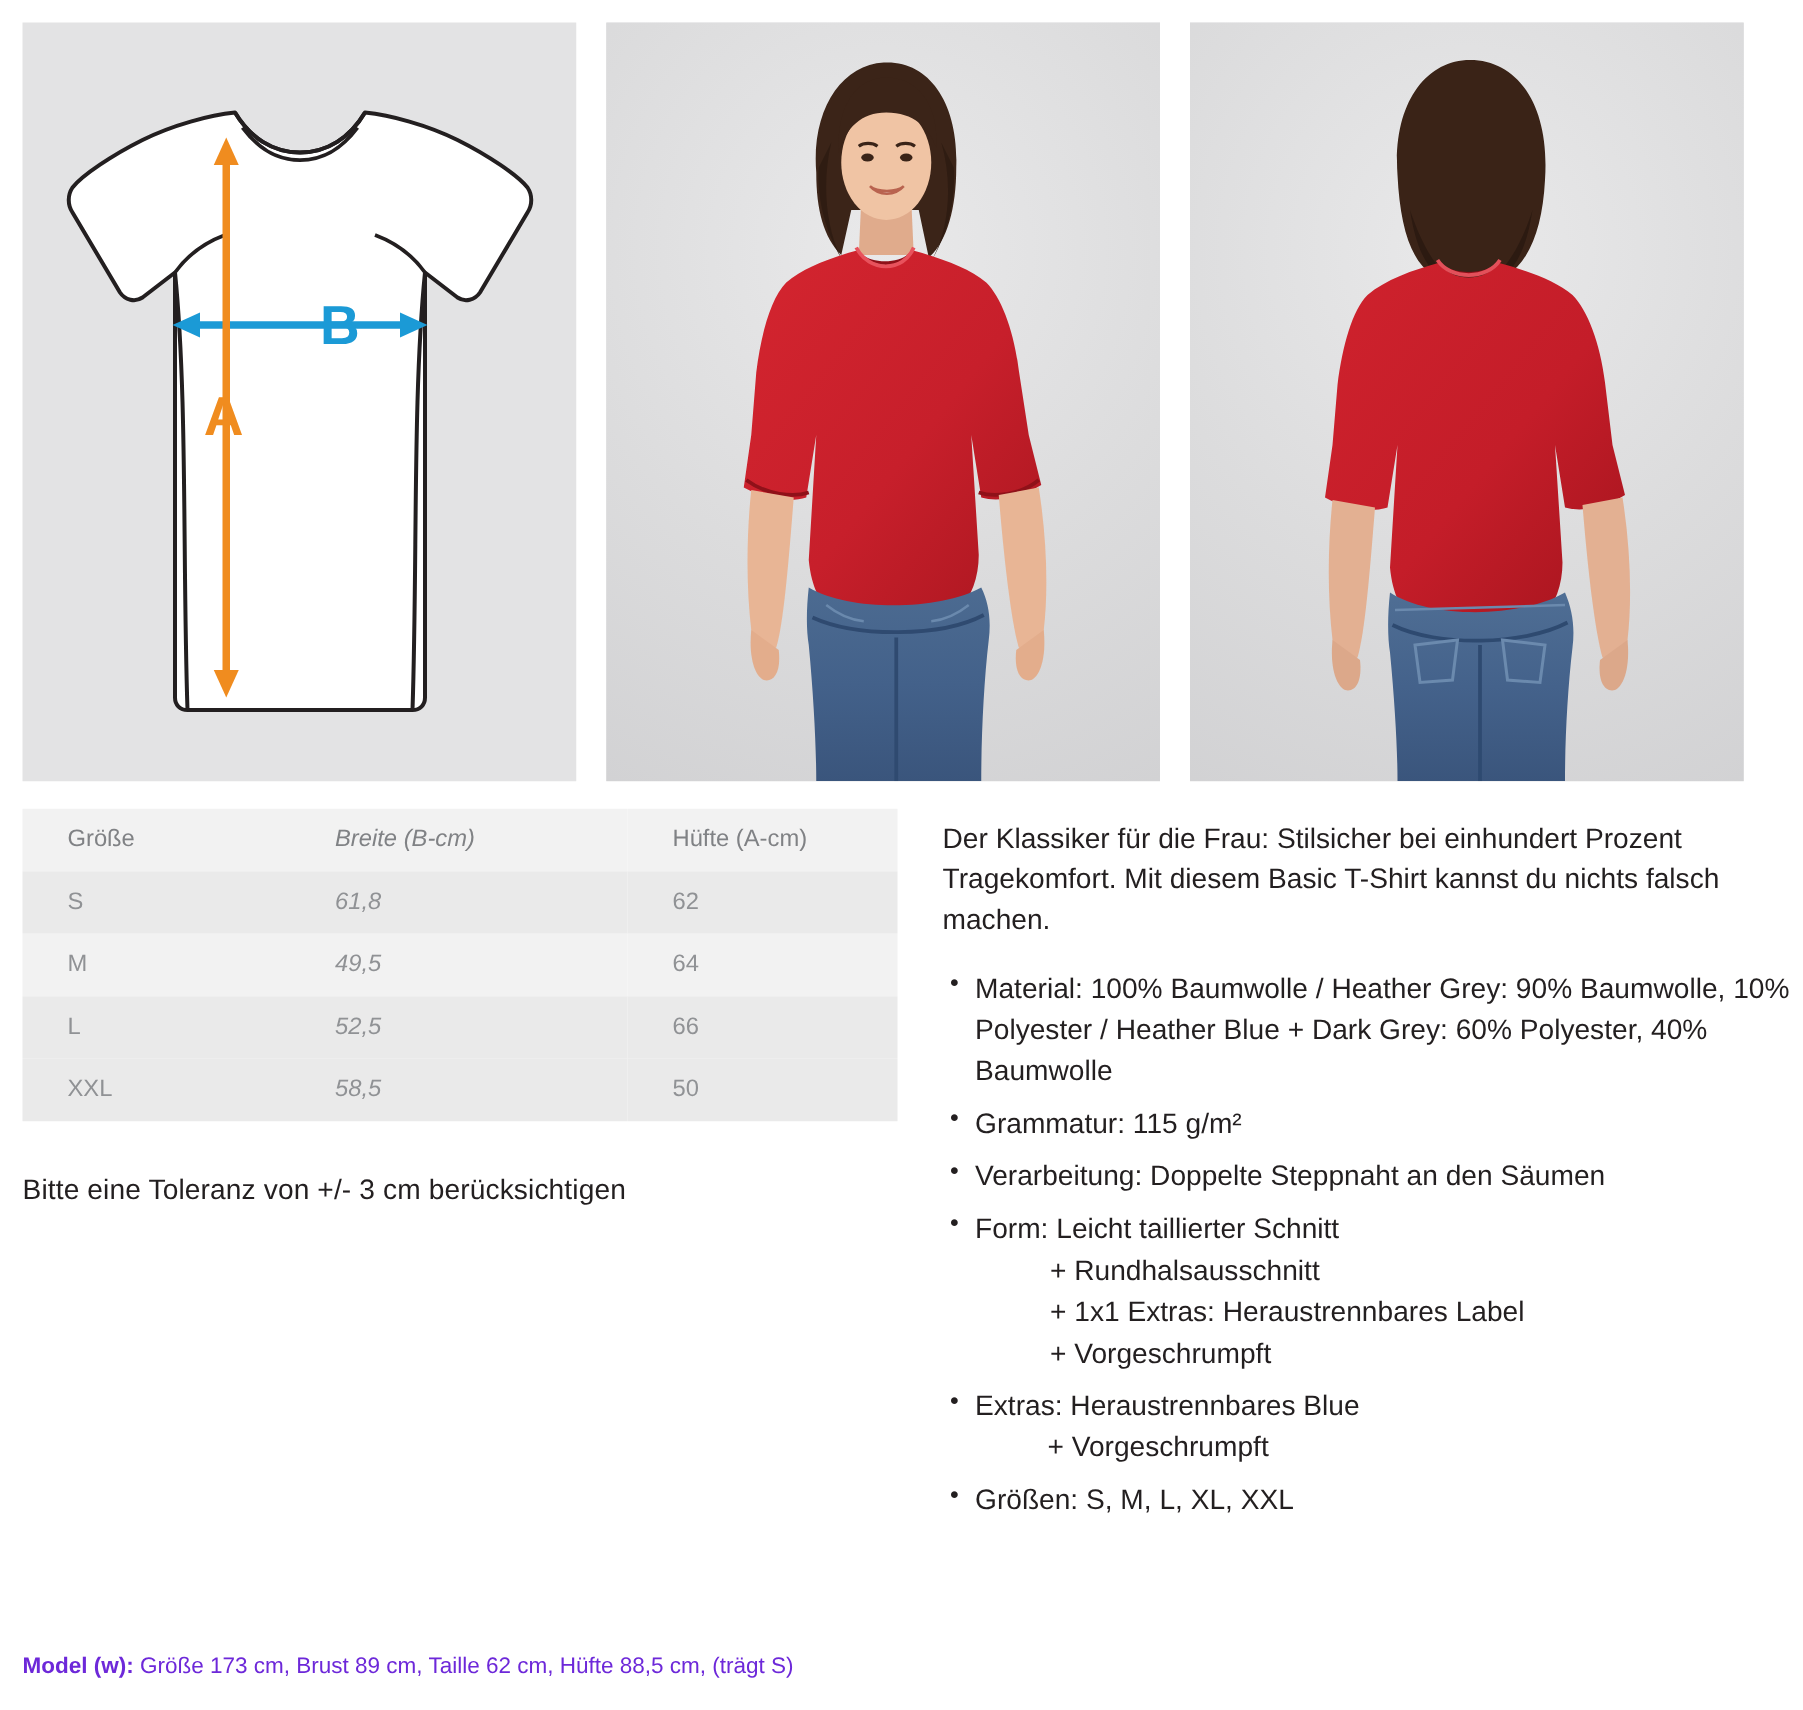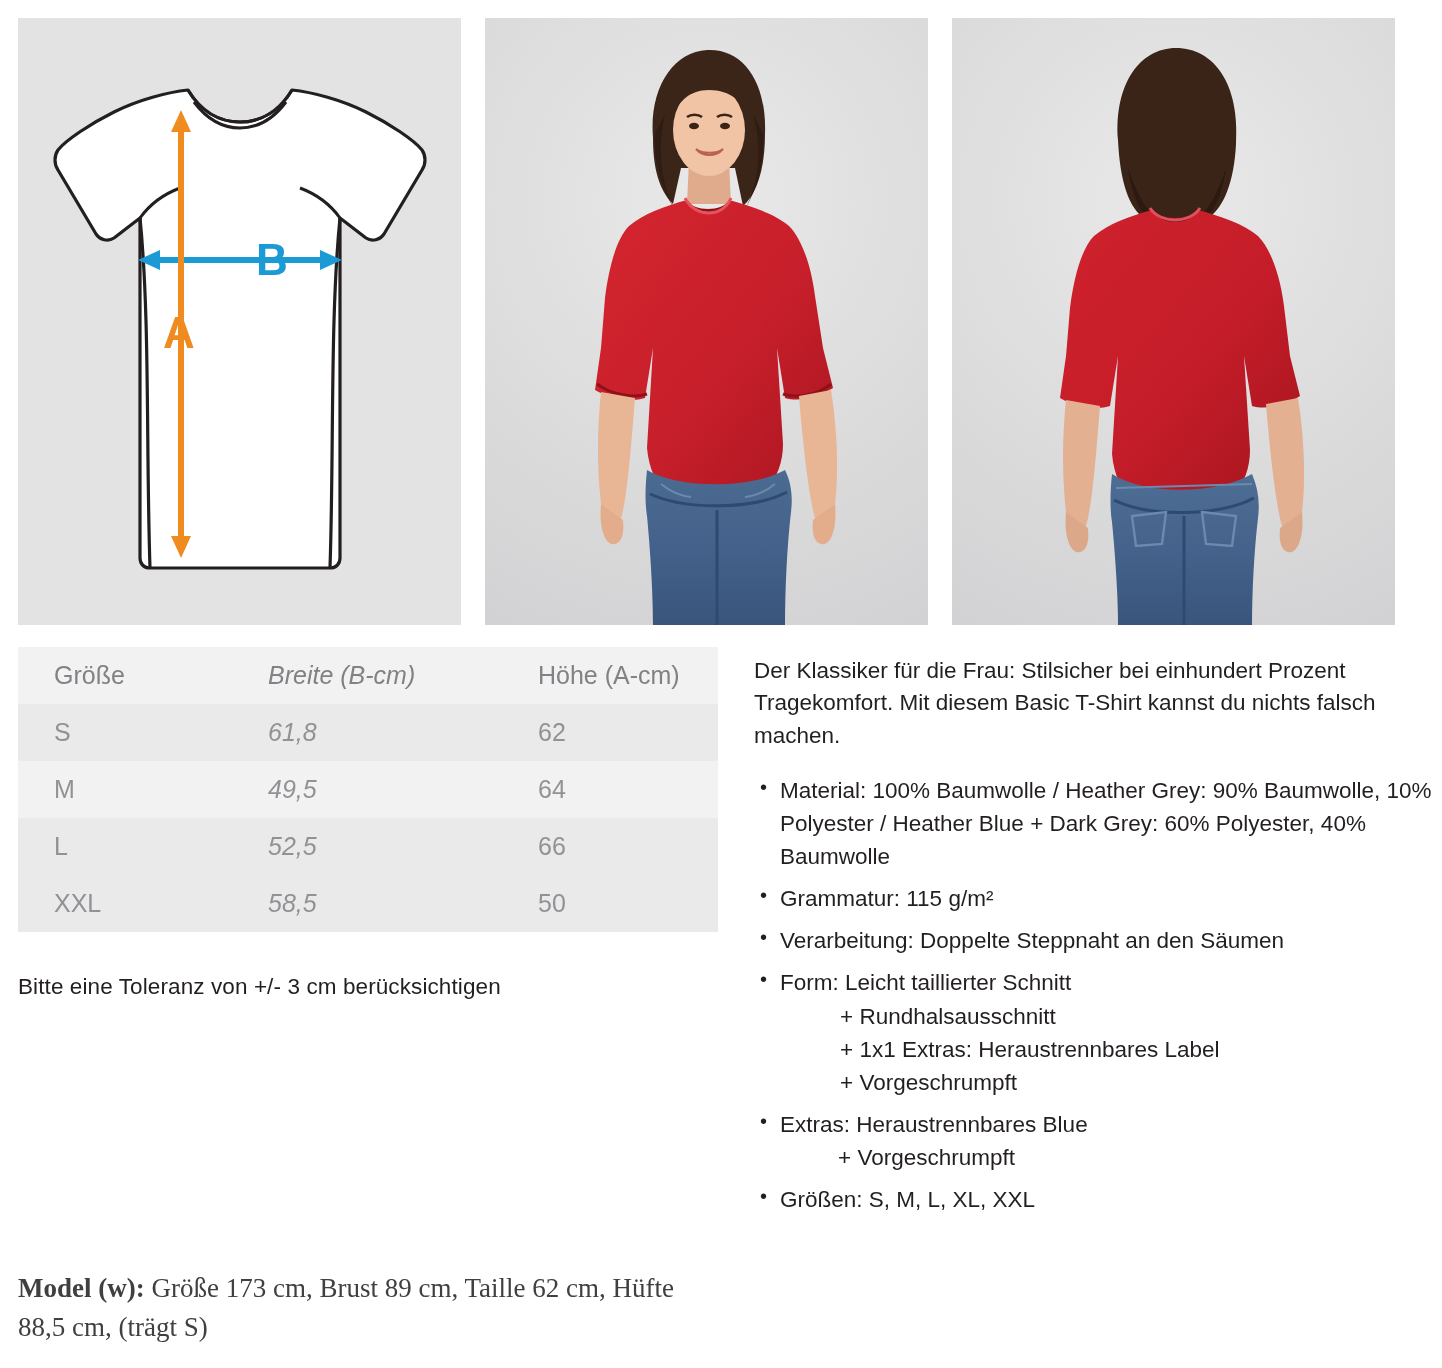--- a/index.html
+++ b/index.html
@@ -46,21 +46,21 @@
     padding: 22px 18px 0 18px;
     gap: 24px;
   }
   .left-col { width: 712px; flex: 0 0 auto; }
   .right-col { width: 690px; flex: 0 0 auto; padding-top: 8px; }
 
   
   table.size-table {
     border-collapse: collapse;
     width: 700px;
-    font-size: 25px;
+    font-size: 19px;
     color: #808285;
   }
   table.size-table th {
     text-align: left;
     font-weight: 400;
     padding: 14px 0 14px 36px;
     background: #f2f2f2;
     color: #808285;
   }
   table.size-table td {
@@ -78,24 +78,23 @@
     font-size: 22.5px;
     color: #231f20;
     letter-spacing: 0.1px;
   }
 
   .model-line {
     position: absolute;
     left: 18px;
     bottom: 22px;
     width: 700px;
-    font-size: 27px;
+    font-size: 18px;
     line-height: 1.42;
-    color: #404040;
-    font-family: Liberation Serif, serif;
+    color: #6d28d9;
   }
   .model-line b { font-weight: 700; }
 
   
   .intro {
     font-size: 22.5px;
     line-height: 1.44;
     color: #231f20;
     margin: 0 0 22px 0;
   }
@@ -299,21 +298,21 @@
   </div>
 
   <div class="lower">
 
     <div class="left-col">
       <table class="size-table">
         <thead>
           <tr>
             <th class="c1">Größe</th>
             <th class="c2">Breite (B-cm)</th>
-            <th class="c3">Höhe (A-cm)</th>
+            <th class="c3">Hüfte (A-cm)</th>
           </tr>
         </thead>
         <tbody>
           <tr class="odd">
             <td class="c1">S</td>
             <td class="c2">61,8</td>
             <td class="c3">62</td>
           </tr>
           <tr class="even">
             <td class="c1">M</td>

